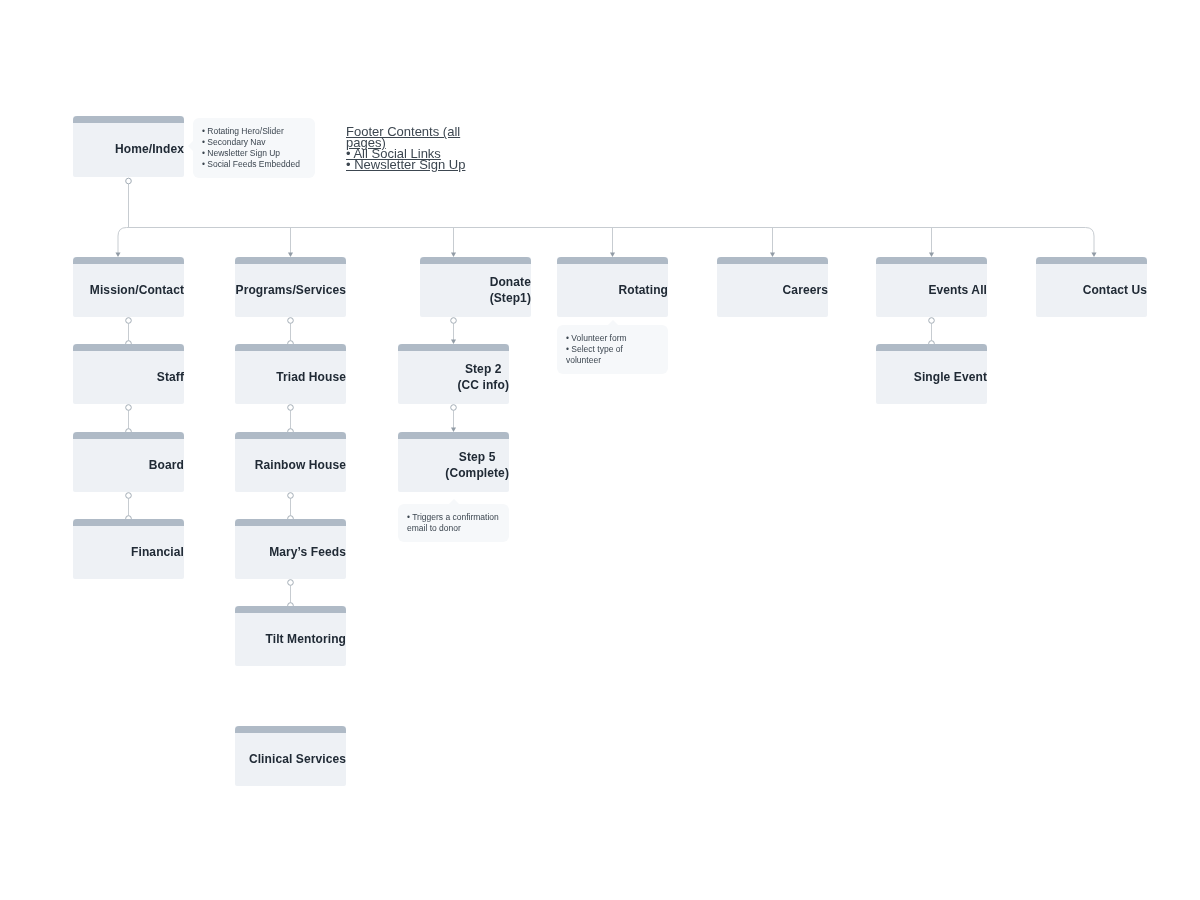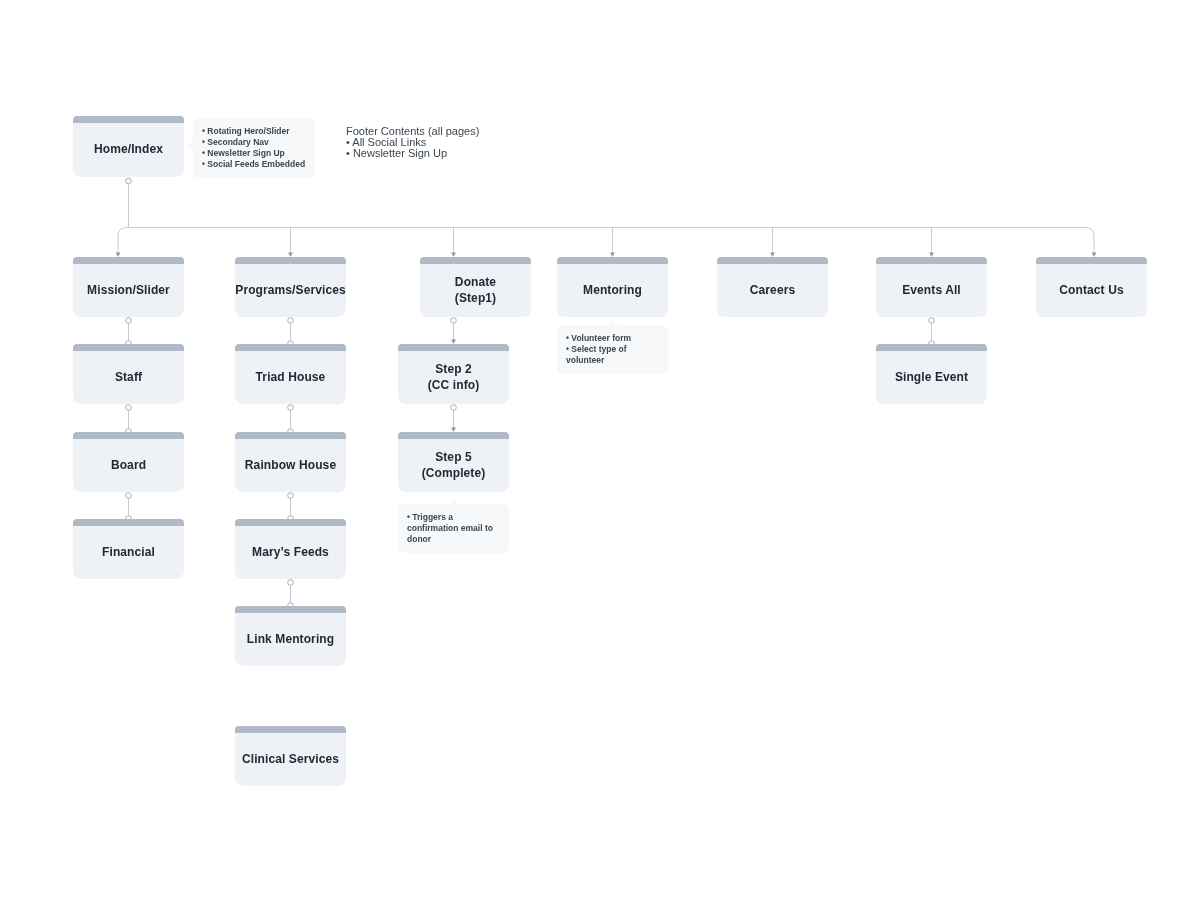--- a/index.html
+++ b/index.html
@@ -1,50 +1,50 @@
 <!DOCTYPE html>
 <html style="--box-bar: #afbac6; --box-body: #eef1f5; --note-bg: #f6f8fa; --line: #c7ccd1; --circle-stroke: #a3adb6; --arrow: #929ca6; --label-text: #202a35; --note-text: #3c4650;"><head>
 <meta charset="utf-8">
 <style>
   html,body{margin:0;padding:0;background:#ffffff;}
   body{width:1200px;height:900px;font-family:"Liberation Sans",sans-serif;}
   .canvas{position:relative;width:1200px;height:900px;overflow:hidden;background:#ffffff;}
   .wires{position:absolute;left:0;top:0;pointer-events:none;}
   .node{
     position:absolute;width:111px;height:60px;box-sizing:border-box;
-    background:var(--box-body,#eef1f5);border-radius:8px;
-    display:flex;align-items:center;justify-content:center;
+    background:var(--box-body,#eef1f5);border-radius:2px;
+    display:flex;align-items:center;justify-content:flex-end;
     padding-top:7px;
   }
   .node .bar{
     position:absolute;top:0;left:0;right:0;height:7px;
     background:var(--box-bar,#afbac6);border-radius:4px 4px 0 0;
   }
   .node .label{
     font-size:12px;font-weight:bold;color:var(--label-text,#202a35);
     text-align:center;white-space:pre-line;line-height:1.3;letter-spacing:.1px;
   }
   .note{
     position:absolute;box-sizing:border-box;background:var(--note-bg,#f6f8fa);
     border-radius:6px;padding:8px 9px;font-size:8.5px;color:var(--note-text,#3c4650);
     line-height:11px;
   }
-  .note .line{white-space:normal;font-weight:bold;}
+  .note .line{white-space:normal;}
   .tail-up{
     position:absolute;top:-5px;left:50%;margin-left:-5px;width:0;height:0;
     border-left:5px solid transparent;border-right:5px solid transparent;
     border-bottom:5px solid var(--note-bg,#f6f8fa);
   }
   .tail-left{
     position:absolute;left:-5px;top:23px;width:0;height:0;
     border-top:5px solid transparent;border-bottom:5px solid transparent;
     border-right:5px solid var(--note-bg,#f6f8fa);
   }
   .plain-note{
-    position:absolute;font-size:11px;color:var(--note-text,#3c4650);line-height:11px;
+    position:absolute;font-size:13px;color:var(--note-text,#3c4650);line-height:11px;text-decoration:underline;
   }
 </style>
 </head>
 <body>
 
 <div class="canvas">
 
   <svg class="wires" width="1200" height="900" viewBox="0 0 1200 900">
     <g stroke="#c7ccd1" stroke-width="1" fill="none">
 
@@ -120,34 +120,34 @@
   </div>
 
   <div class="plain-note" style="left:346px;top:126px;width:140px">
     <div class="line">Footer Contents (all pages)</div>
     <div class="line">• All Social Links</div>
     <div class="line">• Newsletter Sign Up</div>
   </div>
 
   <div class="node" style="left:73px;top:257px">
     <div class="bar"></div>
-    <div class="label">Mission/Slider</div>
+    <div class="label">Mission/Contact</div>
   </div>
   <div class="node" style="left:235px;top:257px">
     <div class="bar"></div>
     <div class="label">Programs/Services</div>
   </div>
   <div class="node" style="left:420px;top:257px">
     <div class="bar"></div>
     <div class="label">Donate
 (Step1)</div>
   </div>
   <div class="node" style="left:557px;top:257px">
     <div class="bar"></div>
-    <div class="label">Mentoring</div>
+    <div class="label">Rotating</div>
   </div>
   <div class="node" style="left:717px;top:257px">
     <div class="bar"></div>
     <div class="label">Careers</div>
   </div>
   <div class="node" style="left:876px;top:257px">
     <div class="bar"></div>
     <div class="label">Events All</div>
   </div>
   <div class="node" style="left:1036px;top:257px">
@@ -175,21 +175,21 @@
   <div class="node" style="left:235px;top:432px">
     <div class="bar"></div>
     <div class="label">Rainbow House</div>
   </div>
   <div class="node" style="left:235px;top:519px">
     <div class="bar"></div>
     <div class="label">Mary’s Feeds</div>
   </div>
   <div class="node" style="left:235px;top:606px">
     <div class="bar"></div>
-    <div class="label">Link Mentoring</div>
+    <div class="label">Tilt Mentoring</div>
   </div>
   <div class="node" style="left:235px;top:726px">
     <div class="bar"></div>
     <div class="label">Clinical Services</div>
   </div>
 
   <div class="node" style="left:398px;top:344px">
     <div class="bar"></div>
     <div class="label">Step 2
 (CC info)</div>

